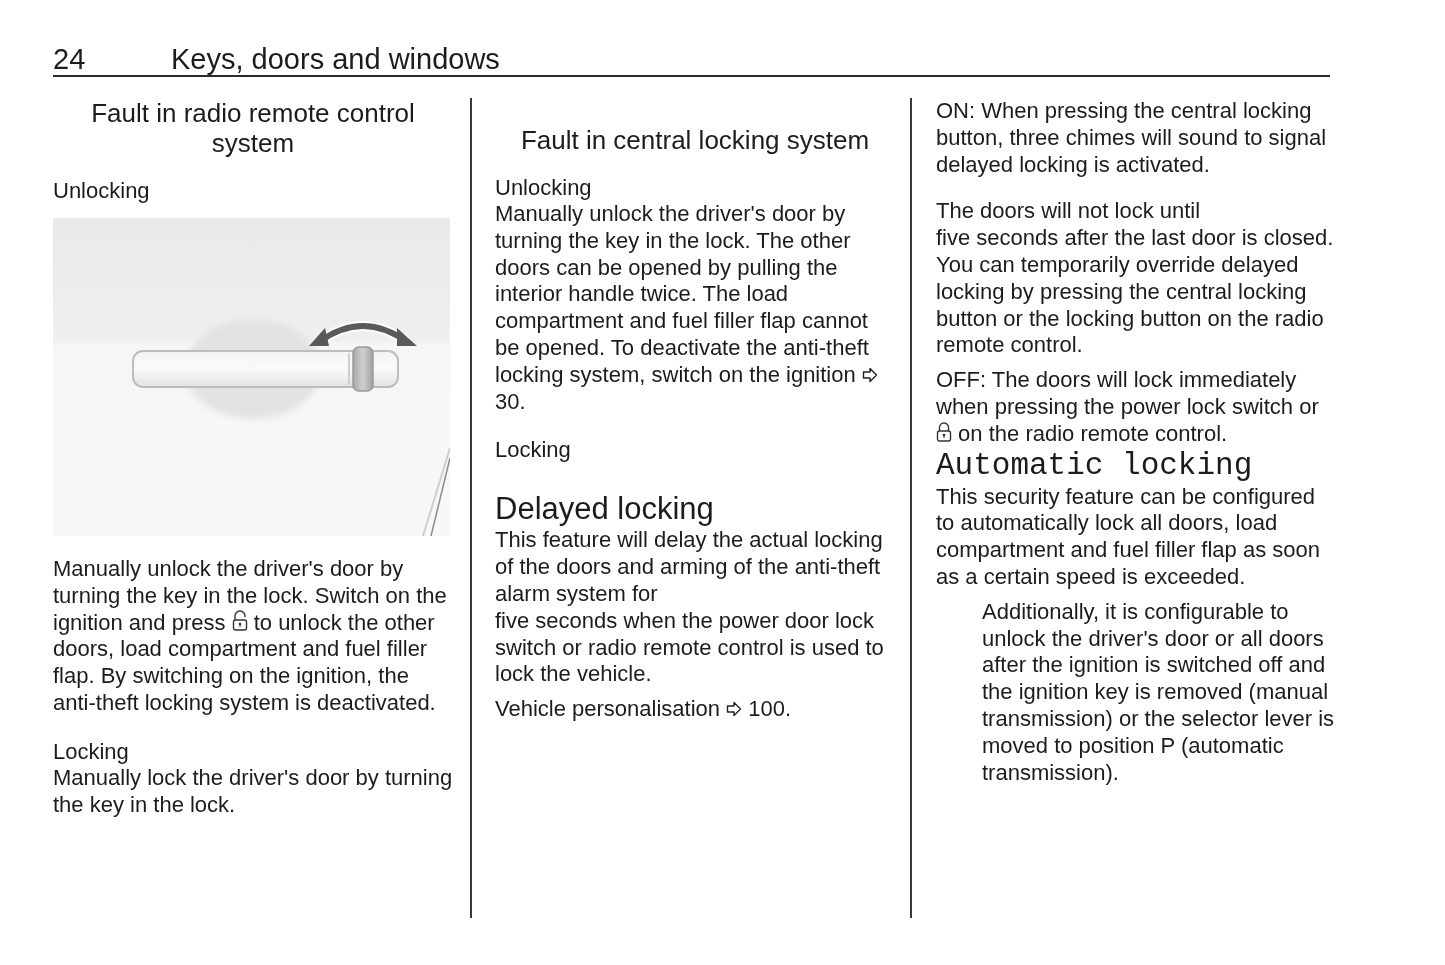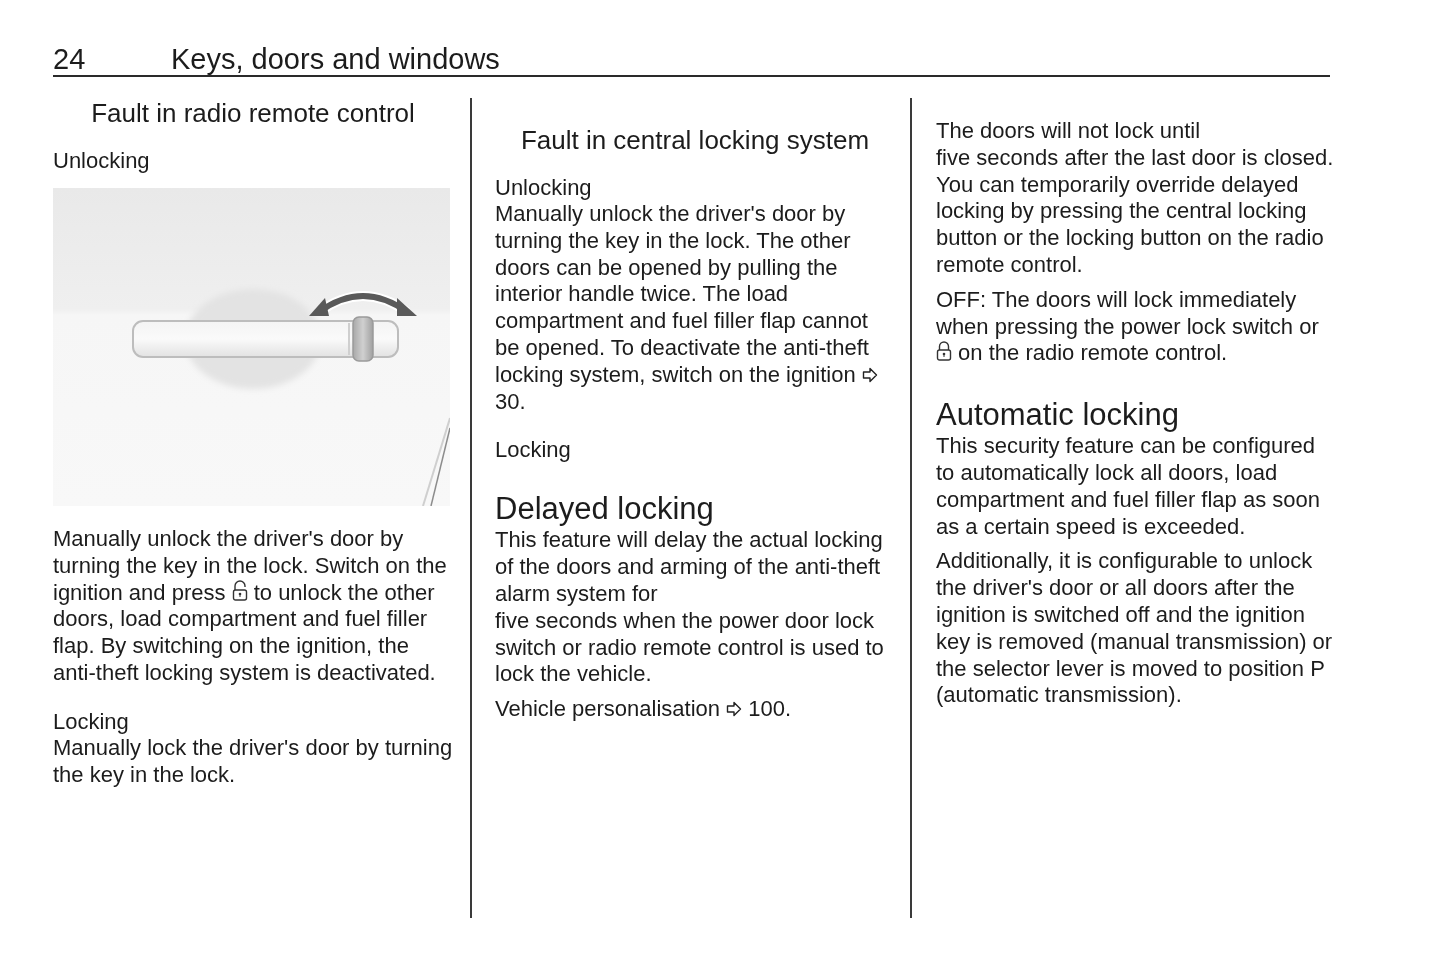--- a/index.html
+++ b/index.html
@@ -59,20 +59,21 @@
   <span class="page-number">24</span>
   <span class="chapter-title">Keys, doors and windows</span>
 </div>
 
 <div class="divider div1"></div>
 <div class="divider div2"></div>
 
 <div class="col col1">
   <div class="h2">
     <div>Fault in radio remote control</div>
+    <div>system</div>
   </div>
   <div class="h4" style="margin-top:20px;">Unlocking</div>
 
   <div class="figure">
     <svg width="397" height="318" viewBox="0 0 397 318">
       <defs>
         <filter id="blur1" x="-20%" y="-20%" width="140%" height="140%">
           <feGaussianBlur stdDeviation="3"></feGaussianBlur>
         </filter>
         <linearGradient id="hg" x1="0" y1="0" x2="0" y2="1">
@@ -134,31 +135,34 @@
     <div>five seconds when the power door lock switch or radio remote control is used to lock the vehicle.</div>
   </div>
   <div class="p" style="margin-top:8px;">
     <span>Vehicle personalisation </span><svg class="arrow-inline" viewBox="0 0 16 16">
       <path d="M1.5 5 H8 V1.5 L14.5 8 L8 14.5 V11 H1.5 Z" fill="none" stroke="#222" stroke-width="1.4" stroke-linejoin="round"></path>
     </svg><span> 100.</span>
   </div>
 </div>
 
 <div class="col col3">
+  <div class="p">
+    <span>ON</span><span>: When pressing the central locking button, three chimes will sound to signal delayed locking is activated.</span>
+  </div>
   <div class="p" style="margin-top:20px;">
     <div>The doors will not lock until</div>
     <div>five seconds after the last door is closed. You can temporarily override delayed locking by pressing the central locking button or the locking button on the radio remote control.</div>
   </div>
   <div class="p" style="margin-top:8px;">
     <span>OFF</span><span>: The doors will lock immediately when pressing the power lock switch or </span><svg class="icon-inline" viewBox="0 0 16 22">
       <path d="M3.5 10 V6.5 A4.5 4.5 0 0 1 12.5 6.5 V10" fill="none" stroke="#333" stroke-width="1.4"></path>
       <rect x="1.5" y="10" width="13" height="10" rx="2" fill="#fff" stroke="#333" stroke-width="1.4"></rect>
       <circle cx="8" cy="14" r="1.3" fill="#333"></circle>
       <line x1="8" y1="14" x2="8" y2="17" stroke="#333" stroke-width="1"></line>
     </svg><span> on the radio remote control.</span>
   </div>
 
-  <div class="big" style="margin-top:30px;">Automatic locking</div>
+  <div class="big" style="font-family:Liberation Mono, monospace;">Automatic locking</div>
   <div class="p">This security feature can be configured to automatically lock all doors, load compartment and fuel filler flap as soon as a certain speed is exceeded.</div>
-  <div class="p" style="margin-top:8px;">
+  <div class="p" style="margin-top:8px;margin-left:46px;">
     <span>Additionally, it is configurable to unlock the driver's door or all doors after the ignition is switched off and the ignition key is removed (manual transmission) or the selector lever is moved to position </span><span>P</span><span> (automatic transmission).</span>
   </div>
 </div>
 
 </body></html>

